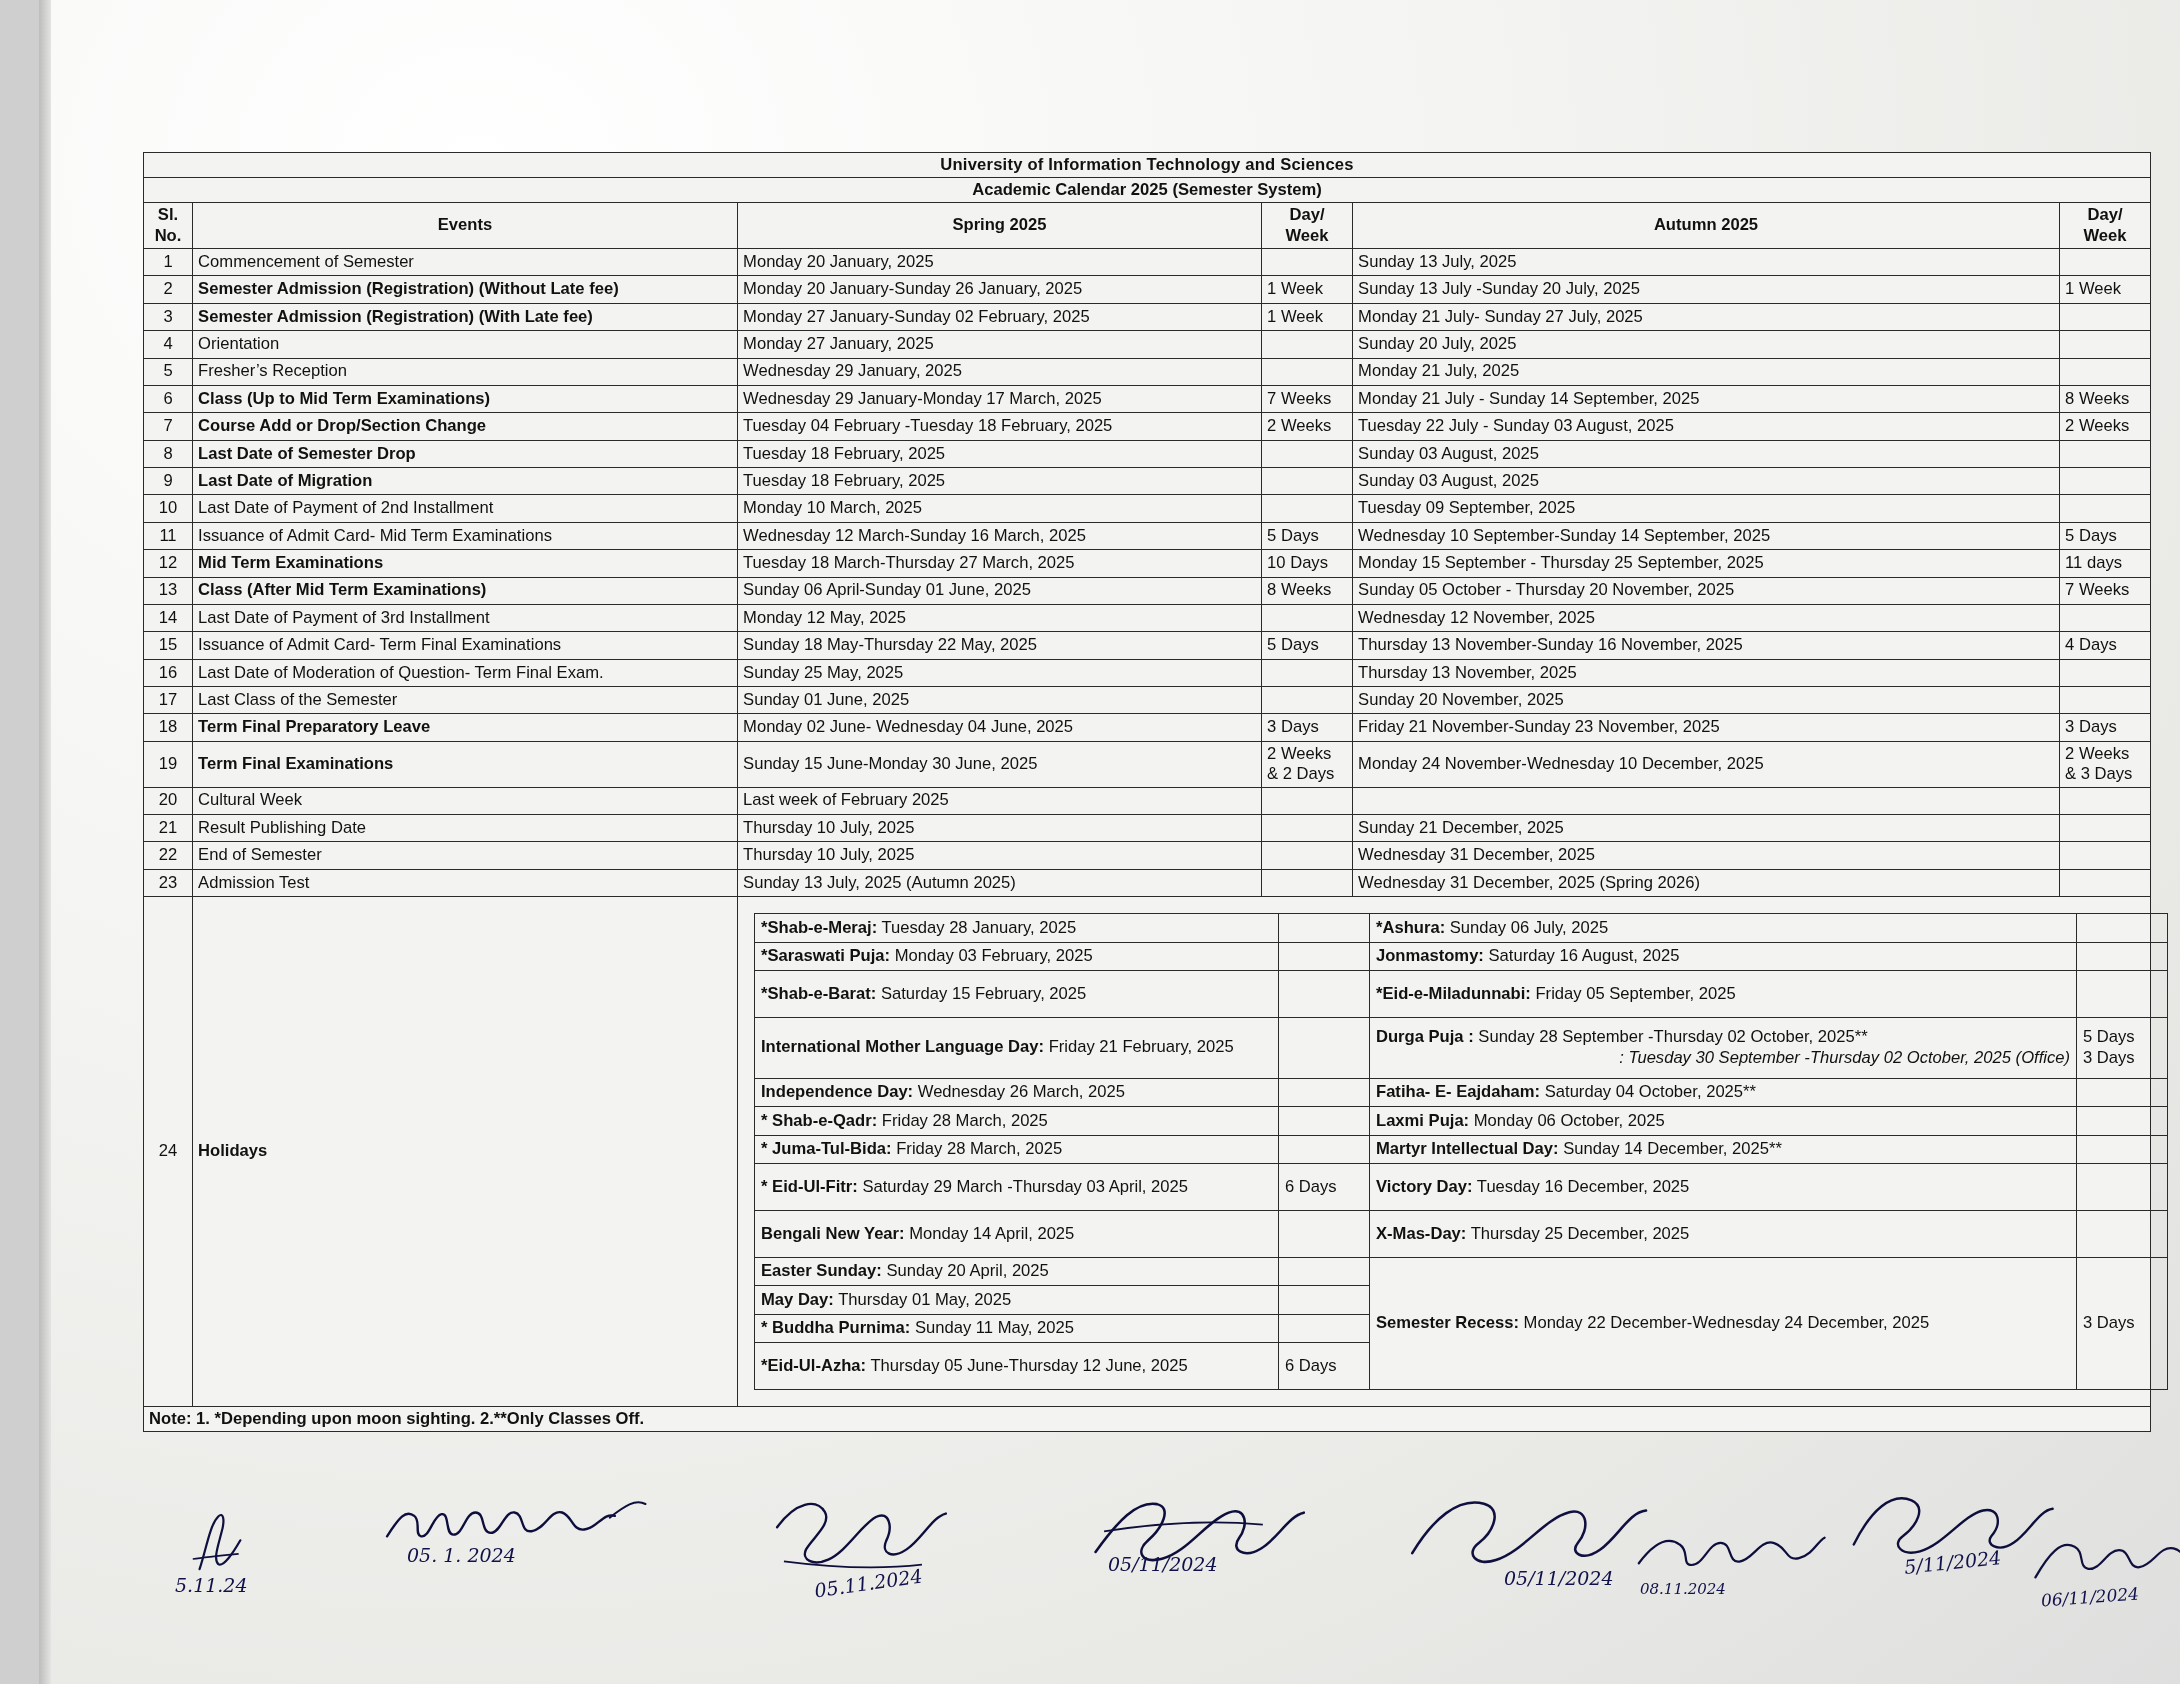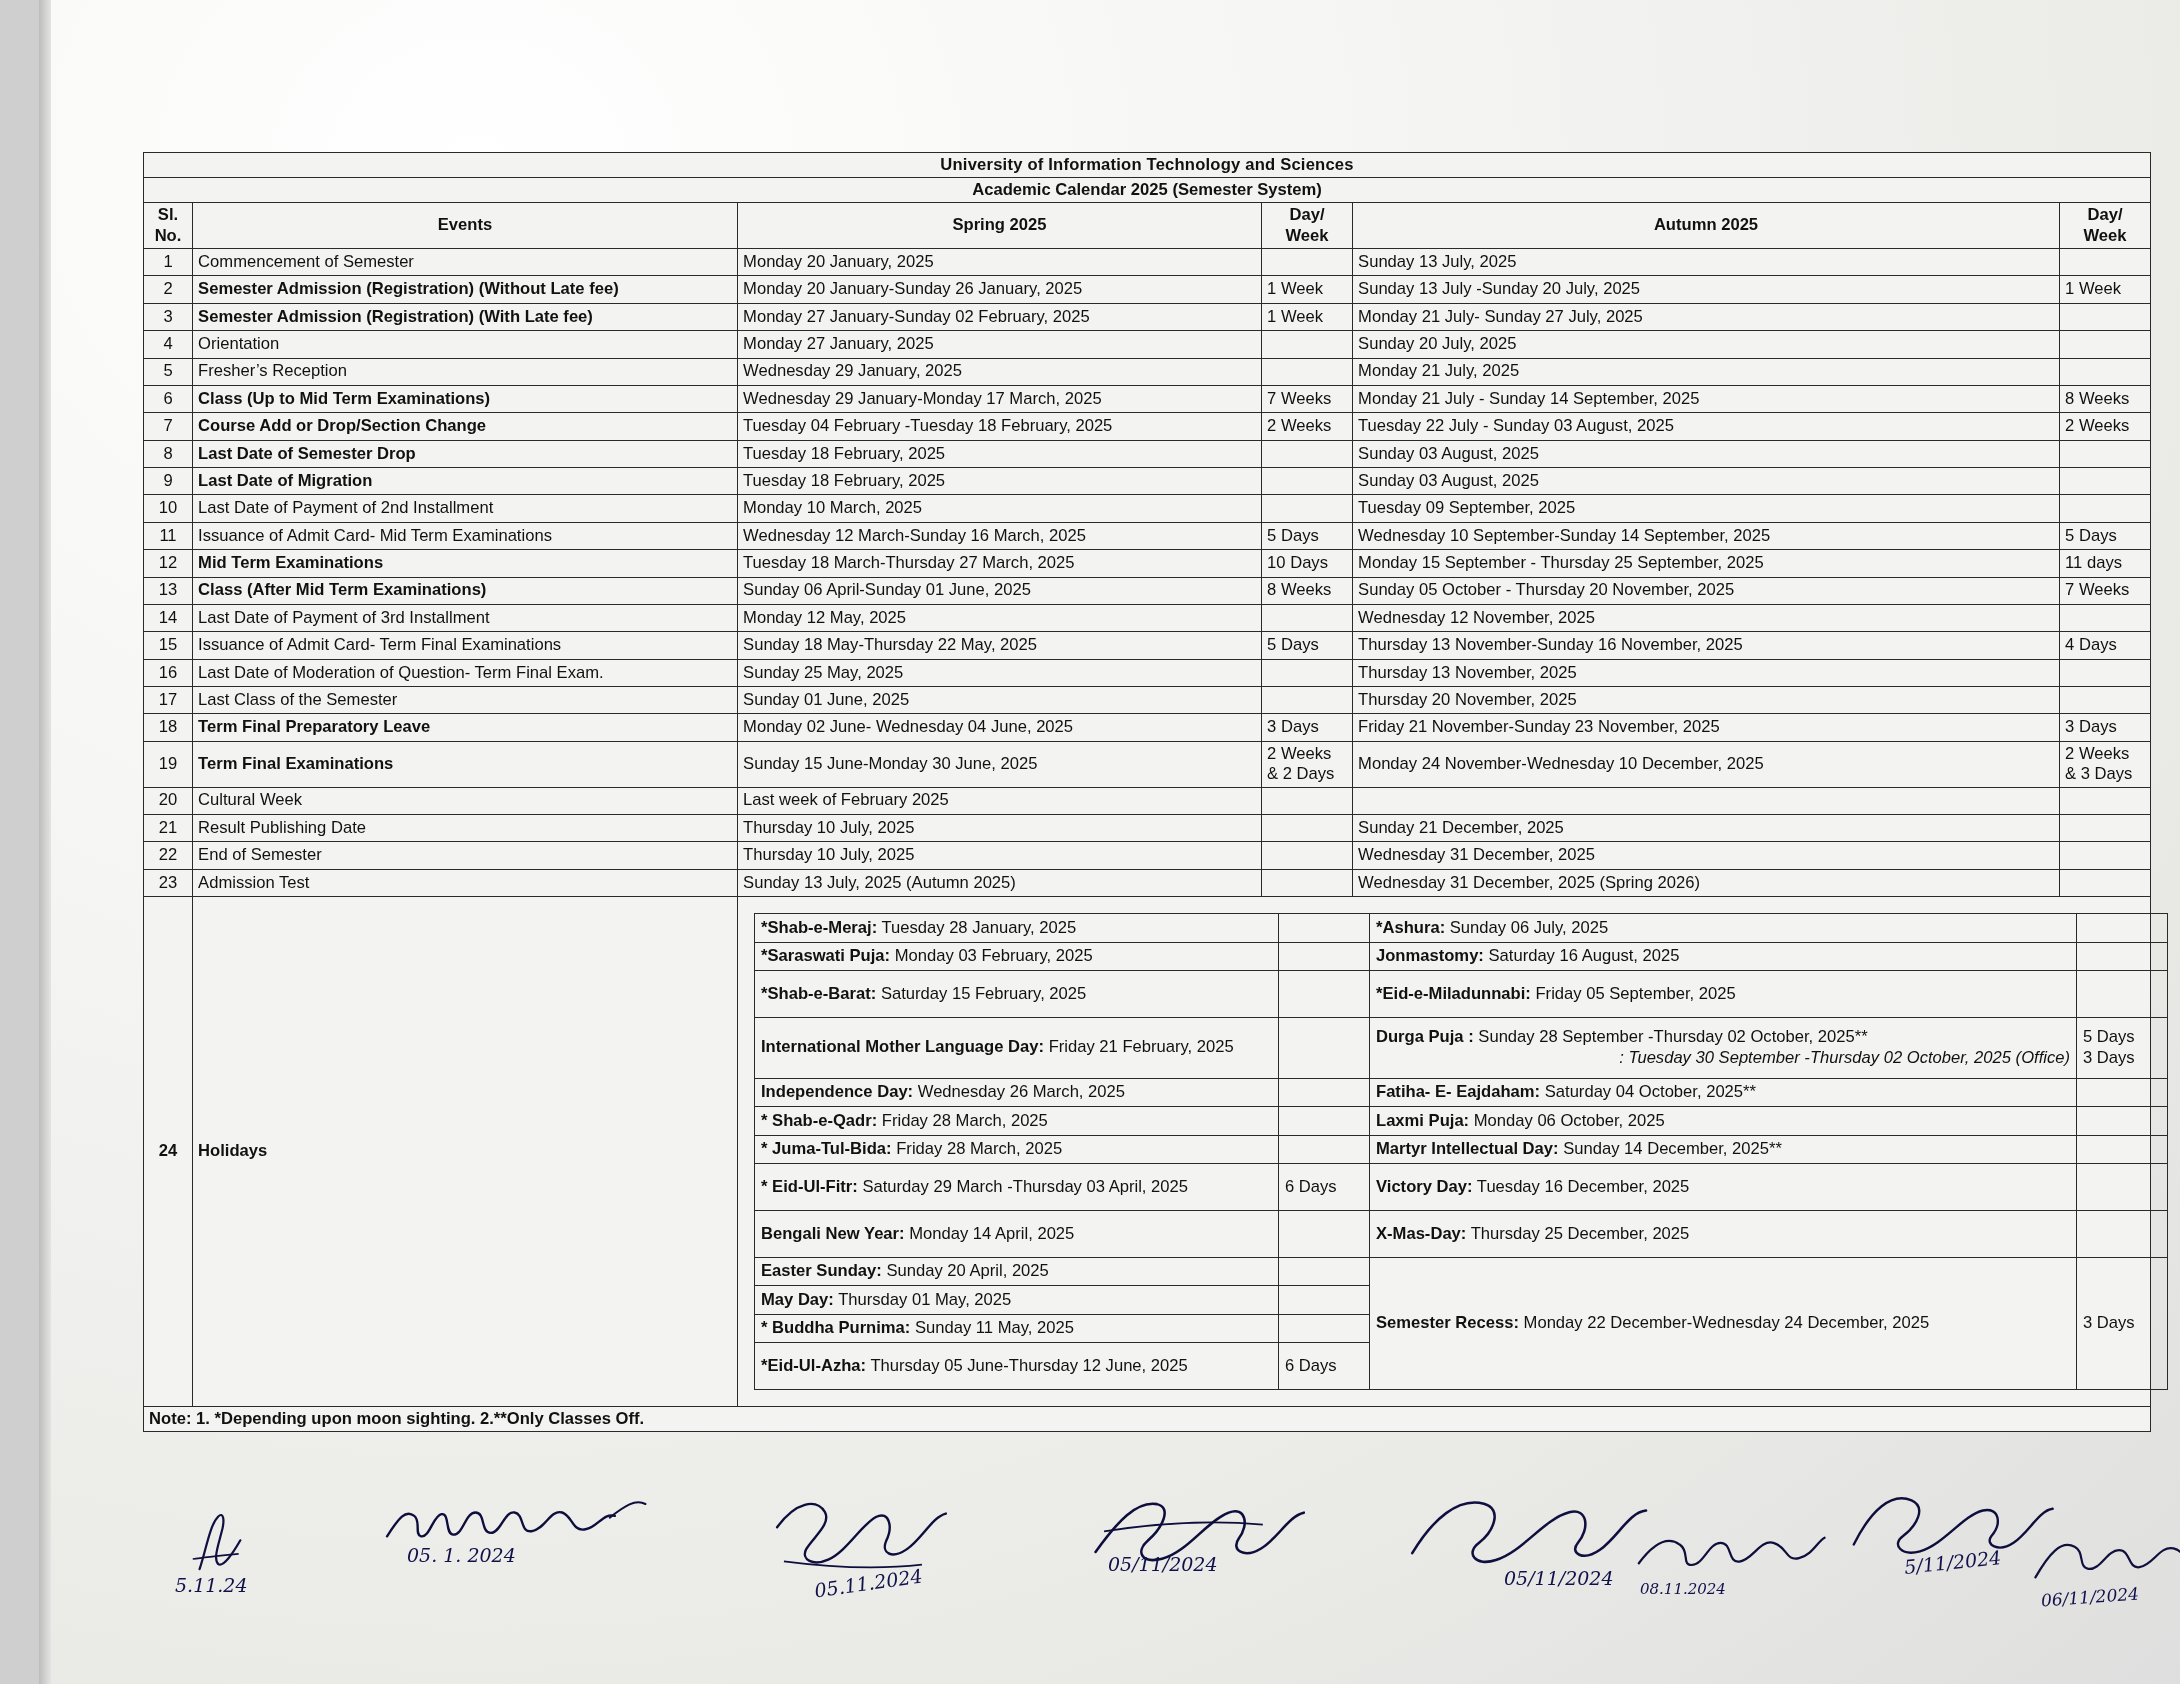--- a/index.html
+++ b/index.html
@@ -83,21 +83,21 @@
   .c-dw2 { width: 91px; text-align: left; }
   tr.row td { height: 23px; }
   td.bold { font-weight: bold; }
   .center { text-align: center; }
   .tall td { height: 48px; }
   .dw-2line { line-height: 1.15; font-size: 16px; }
 
   
   .hol-sl {
     text-align: center;
-    font-weight: bold;
+    font-weight: normal;
     font-size: 18px;
     vertical-align: middle;
   }
   .hol-label {
     font-weight: bold;
     font-size: 19.6px;
     vertical-align: middle;
     padding-left: 8.5px;
   }
   table.hol {
@@ -328,21 +328,21 @@
           <td>Sunday 25 May, 2025</td>
           <td></td>
           <td>Thursday 13 November, 2025</td>
           <td></td>
         </tr>
         <tr class="row">
           <td class="c-sl center">17</td>
           <td>Last Class of the Semester</td>
           <td>Sunday 01 June, 2025</td>
           <td></td>
-          <td>Thursday 20 November, 2025</td>
+          <td>Sunday 20 November, 2025</td>
           <td></td>
         </tr>
         <tr class="row">
           <td class="c-sl center">18</td>
           <td class="bold">Term Final Preparatory Leave</td>
           <td>Monday 02 June- Wednesday 04 June, 2025</td>
           <td>3 Days</td>
           <td>Friday 21 November-Sunday 23 November, 2025</td>
           <td>3 Days</td>
         </tr>

